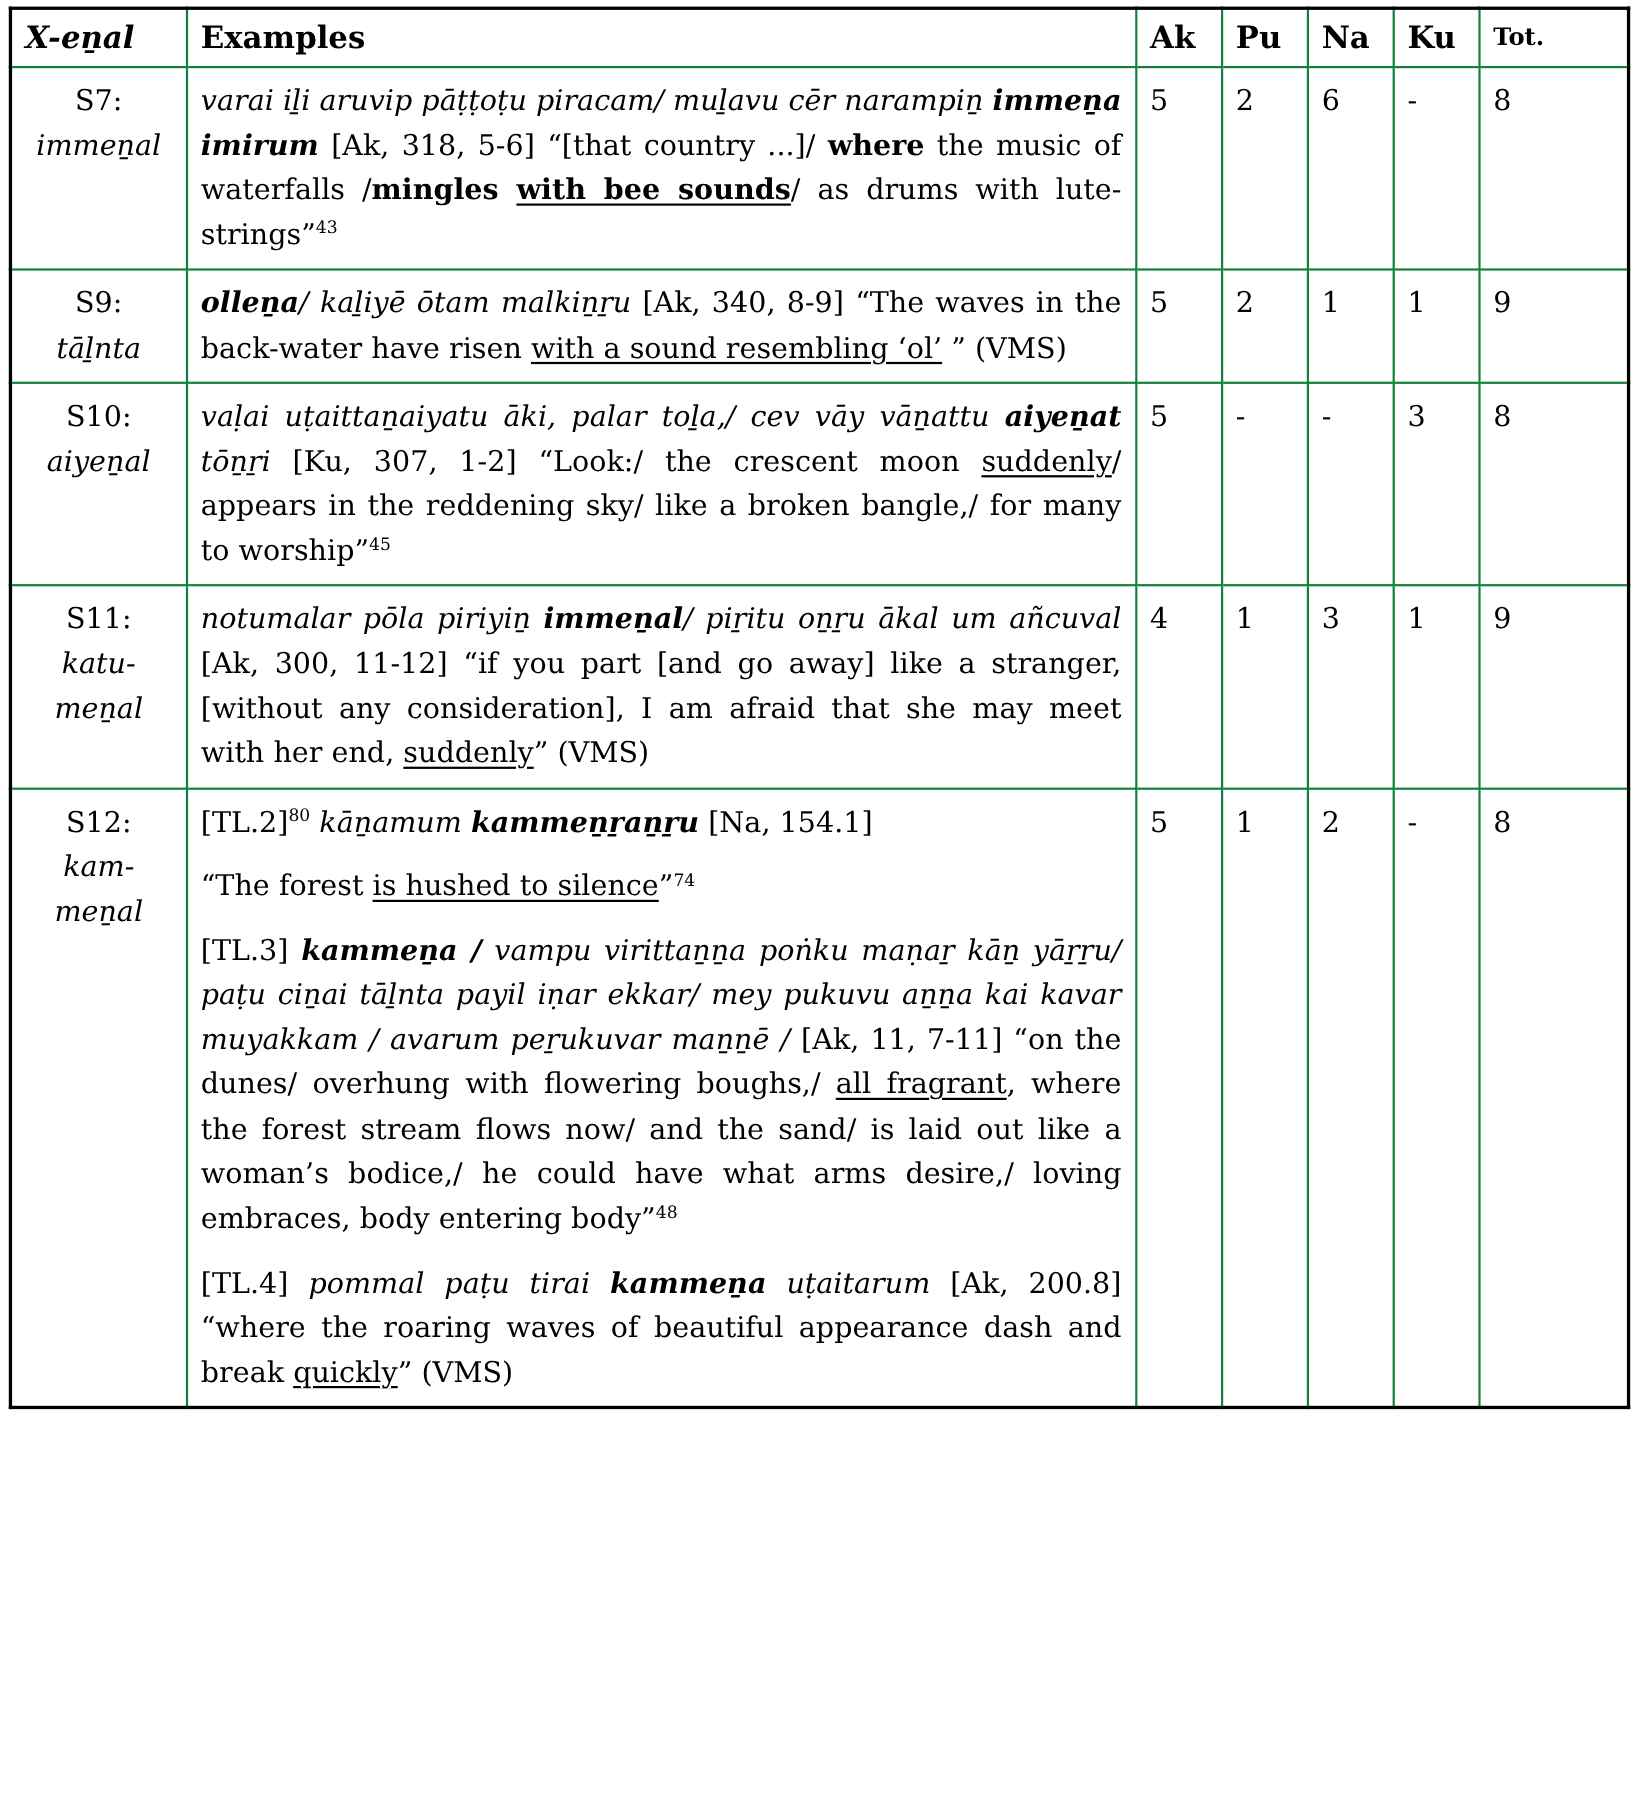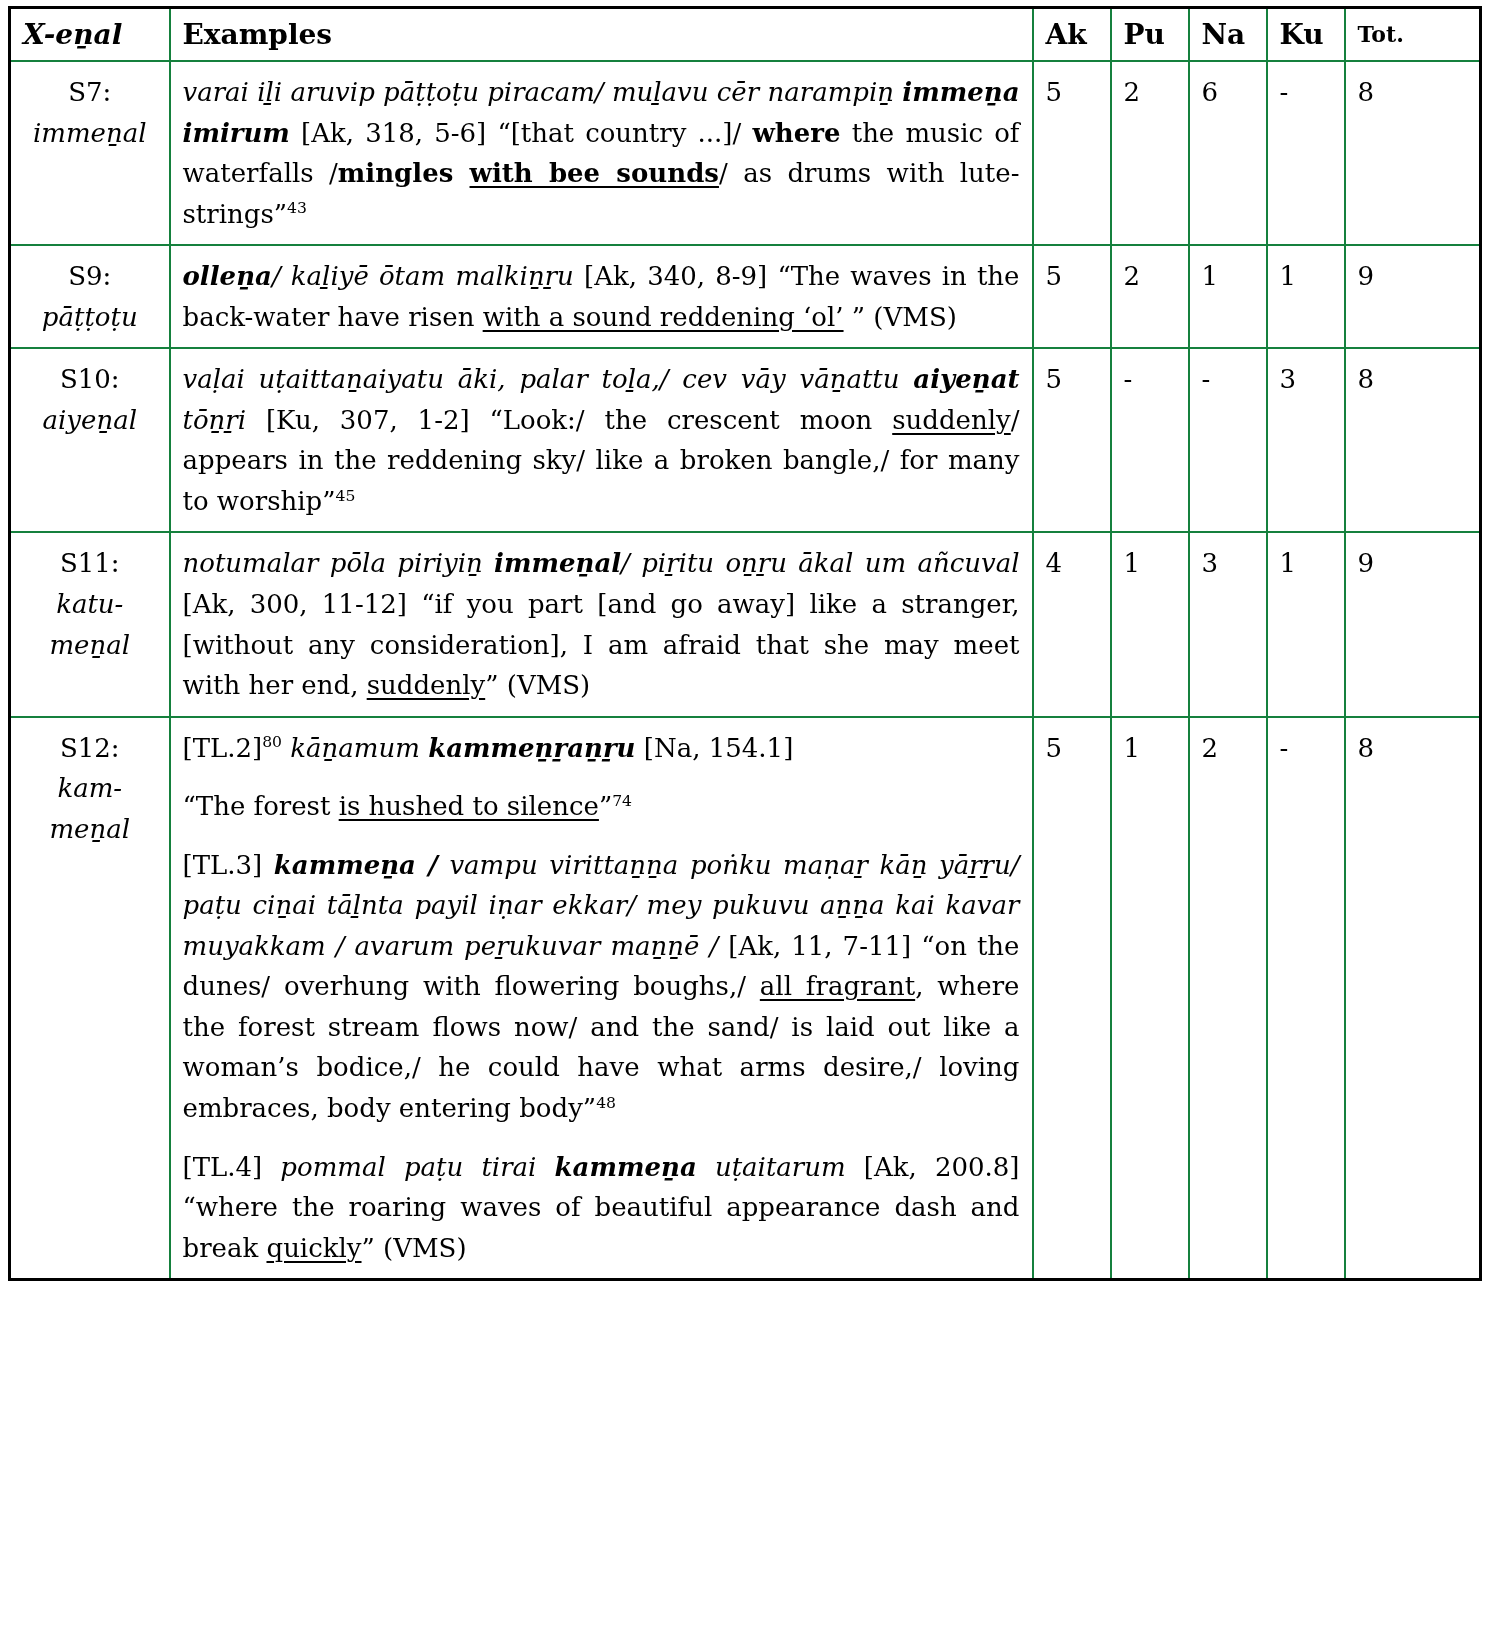--- a/index.html
+++ b/index.html
@@ -105,23 +105,23 @@
         </td>
         <td class="count-cell">5</td>
         <td class="count-cell">2</td>
         <td class="count-cell">6</td>
         <td class="count-cell">-</td>
         <td class="count-cell">8</td>
       </tr>
 
 
       <tr>
-        <td class="label-cell">S9:<br><i>pāṭṭoṭu</i></td>
+        <td class="label-cell">S9:<br><i>tāḻnta</i></td>
         <td class="example-cell">
-          <div class="para"><b><i>olleṉa</i></b><i>/ kaḻiyē ōtam malkiṉṟu</i> [Ak, 340, 8-9] “The waves in the back-water have risen <u>with a sound reddening ‘ol’</u> ” (VMS)</div>
+          <div class="para"><b><i>olleṉa</i></b><i>/ kaḻiyē ōtam malkiṉṟu</i> [Ak, 340, 8-9] “The waves in the back-water have risen <u>with a sound resembling ‘ol’</u> ” (VMS)</div>
         </td>
         <td class="count-cell">5</td>
         <td class="count-cell">2</td>
         <td class="count-cell">1</td>
         <td class="count-cell">1</td>
         <td class="count-cell">9</td>
       </tr>
 
       <tr>
         <td class="label-cell">S10:<br><i>aiyeṉal</i></td>

